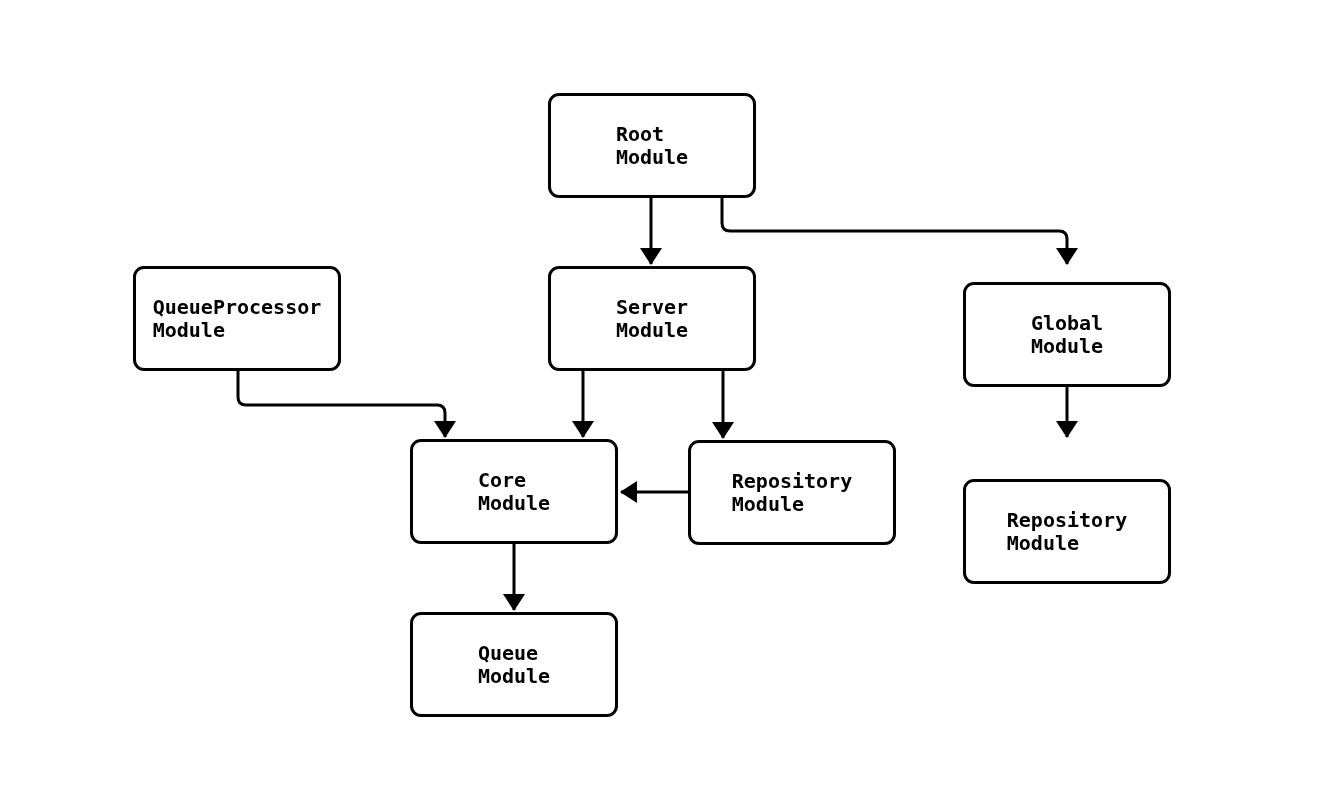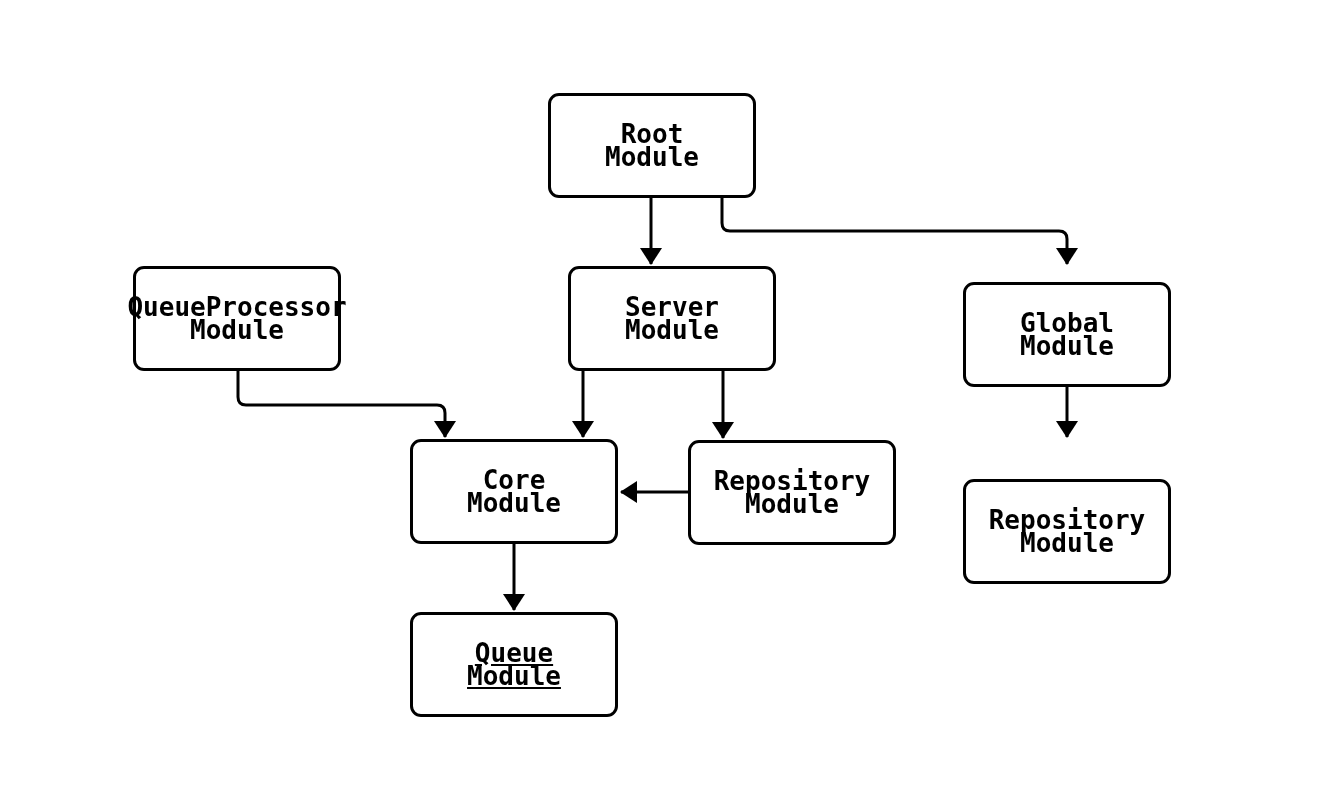--- a/index.html
+++ b/index.html
@@ -33,35 +33,35 @@
     height: 105px;
     box-sizing: border-box;
     background: #ffffff;
     border: 3px solid #000000;
     border-radius: 11px;
     display: flex;
     align-items: center;
     justify-content: center;
   }
   .node .label {
-    font-size: 26px;
+    font-size: 20px;
     font-weight: bold;
     line-height: 23px;
     color: #000000;
-    text-align: center;
+    text-align: left;
     white-space: pre-line;
   }
   .n-root        { left: 548px; top:  93px; }
   .n-qproc       { left: 133px; top: 266px; }
-  .n-server      { left: 548px; top: 266px; margin-left: 20px; }
+  .n-server      { left: 548px; top: 266px; }
   .n-global      { left: 963px; top: 282px; }
   .n-core        { left: 410px; top: 439px; }
   .n-endpoints   { left: 688px; top: 440px; }
   .n-repository  { left: 963px; top: 439px; margin-top: 40px; }
-  .n-queue       { left: 410px; top: 612px; text-decoration: underline; }
+  .n-queue       { left: 410px; top: 612px; }
 </style>
 </head>
 <body>
 
 <div class="canvas">
 
   <svg class="edges-layer" width="1337" height="809" viewBox="0 0 1337 809" xmlns="http://www.w3.org/2000/svg">
     <defs>
       <marker id="arrowhead" markerUnits="userSpaceOnUse" markerWidth="17" markerHeight="24" refX="16" refY="12" orient="auto">
         <path d="M0,1 L17,12 L0,23 Z" fill="#000000"></path>

